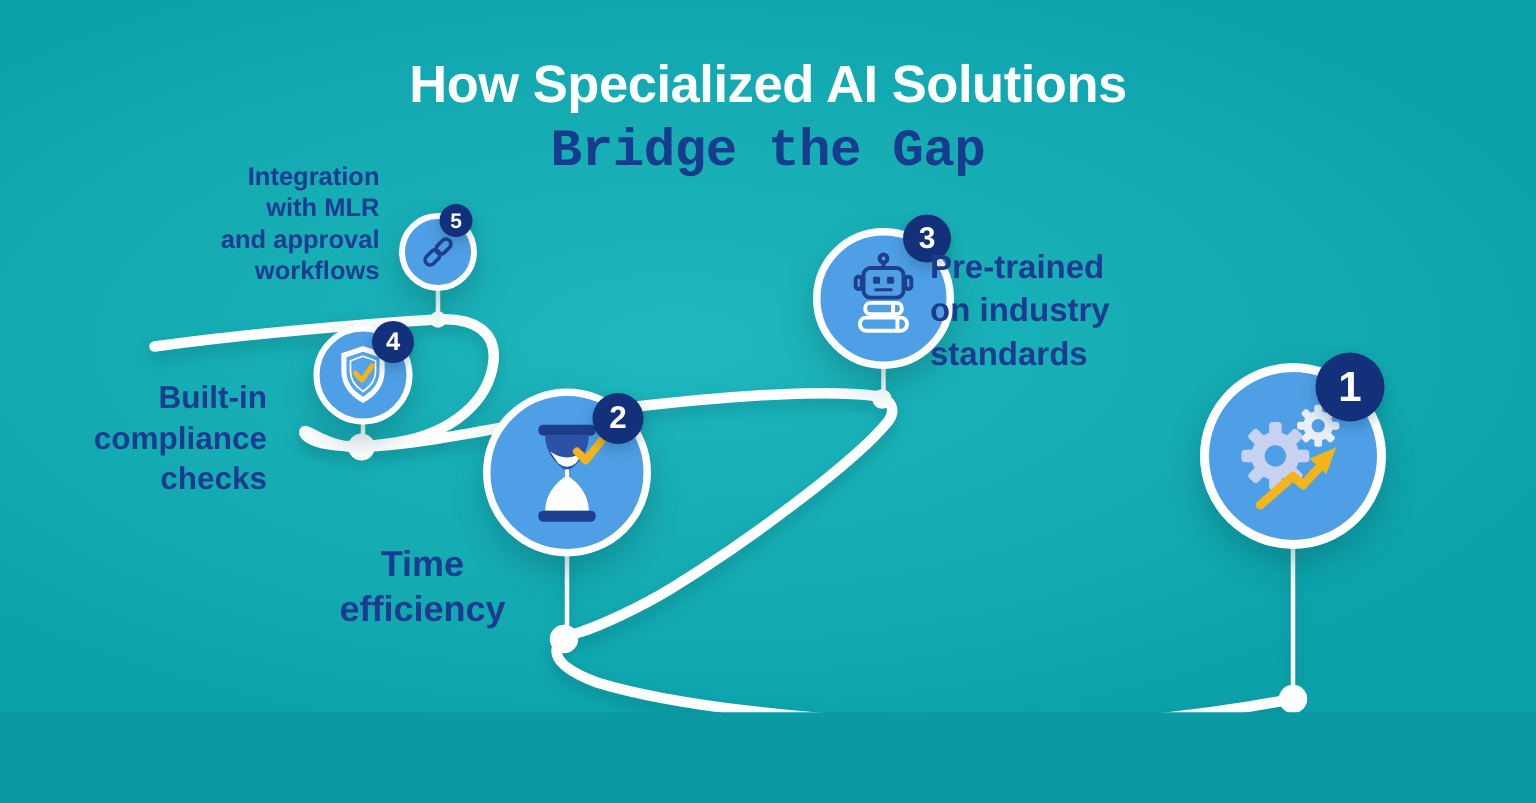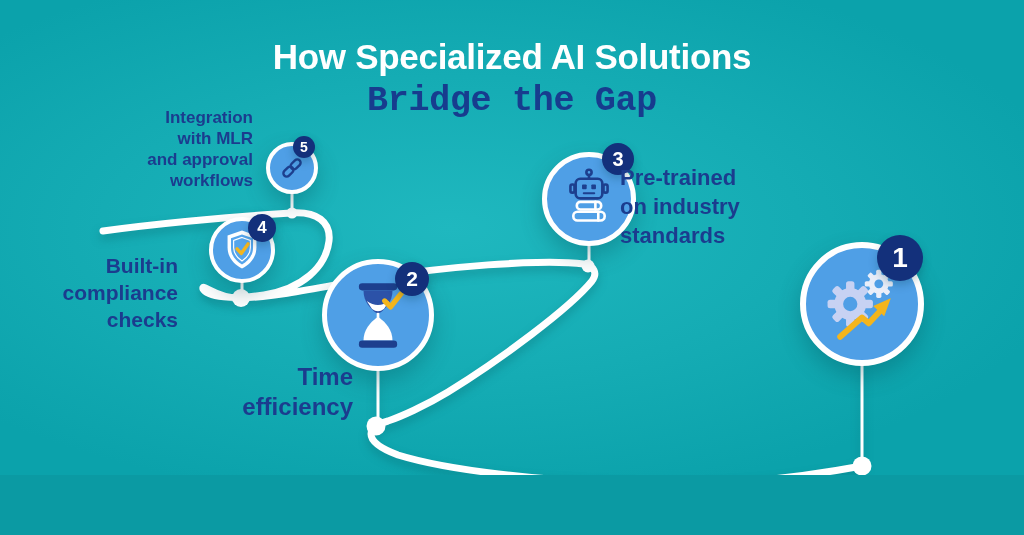--- a/index.html
+++ b/index.html
@@ -26,21 +26,21 @@
   .badge{position:absolute;border-radius:50%;background:#13307b;color:#ffffff;
     font-weight:bold;display:flex;align-items:center;justify-content:center;
     box-shadow:0 4px 9px rgba(4,60,70,.25);}
   .b1{left:877px;top:235px;width:46px;height:46px;font-size:28px;}
   .b2{left:395px;top:262px;width:34px;height:34px;font-size:21px;}
   .b3{left:602px;top:143px;width:32px;height:32px;font-size:20px;}
   .b4{left:248px;top:214px;width:28px;height:28px;font-size:17px;}
   .b5{left:293px;top:136px;width:22px;height:22px;font-size:14px;}
   .steplabel{position:absolute;color:#1b3c8e;font-weight:bold;white-space:pre-line;}
   .l1{right:191px;top:379px;font-size:26px;line-height:33px;text-align:right;}
-  .l2{right:671px;top:362px;font-size:24px;line-height:30px;text-align:right;}
+  .l2{right:687px;top:362px;font-size:24px;line-height:30px;text-align:center;}
   .l3{left:620px;top:163px;font-size:22px;line-height:29px;text-align:left;}
   .l4{right:846px;top:252px;font-size:21px;line-height:27px;text-align:right;}
   .l5{right:771px;top:107px;font-size:17px;line-height:21px;text-align:right;}
   .icon{display:block;}
 </style>
 </head>
 <body>
 
 <div class="stage">
 

